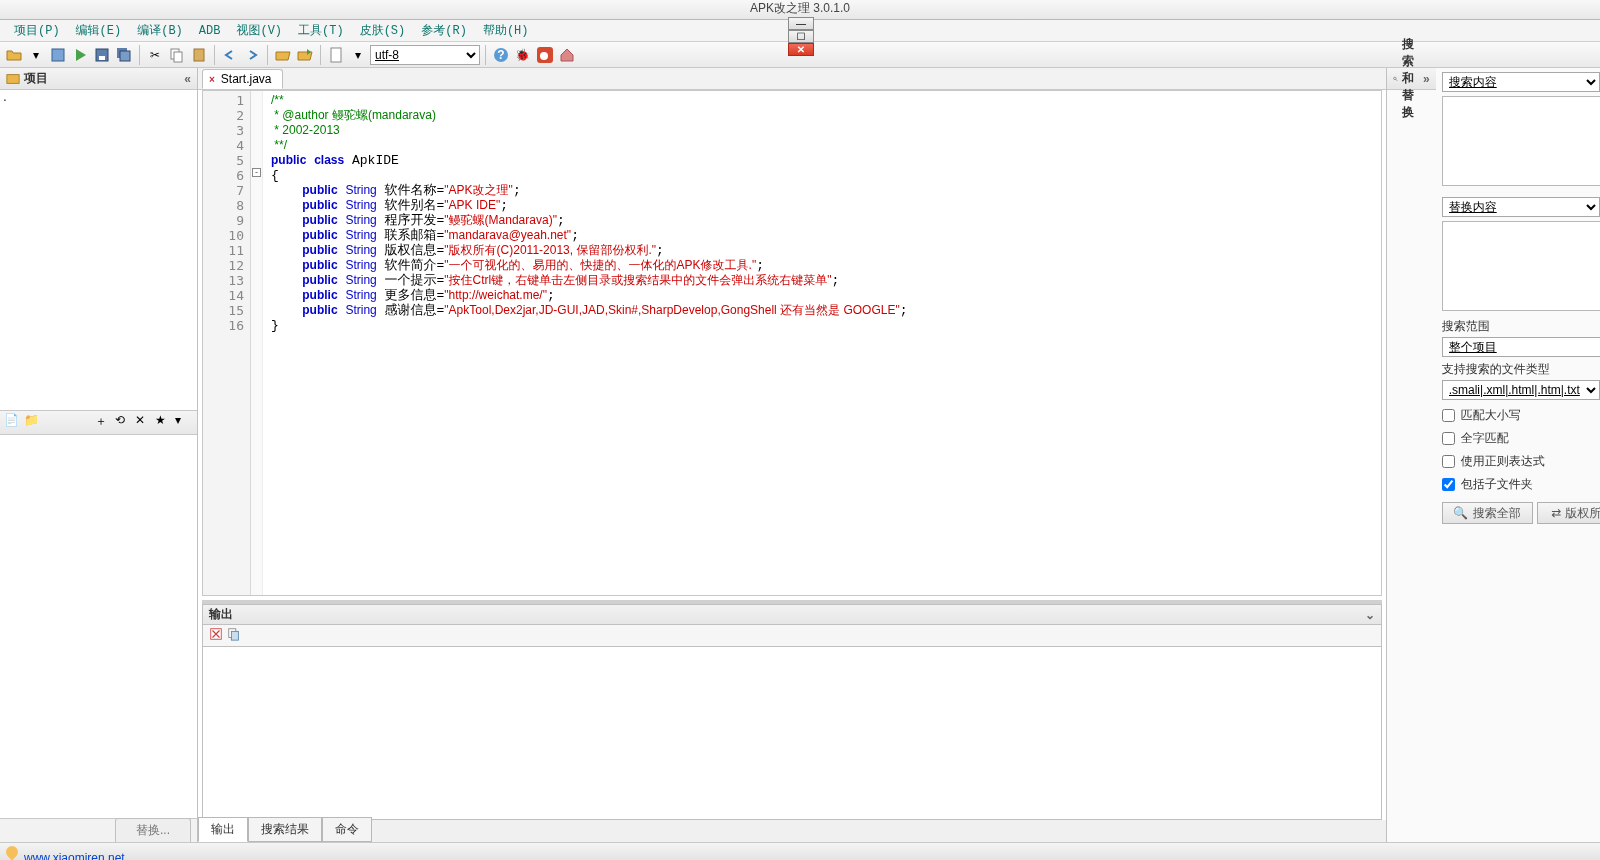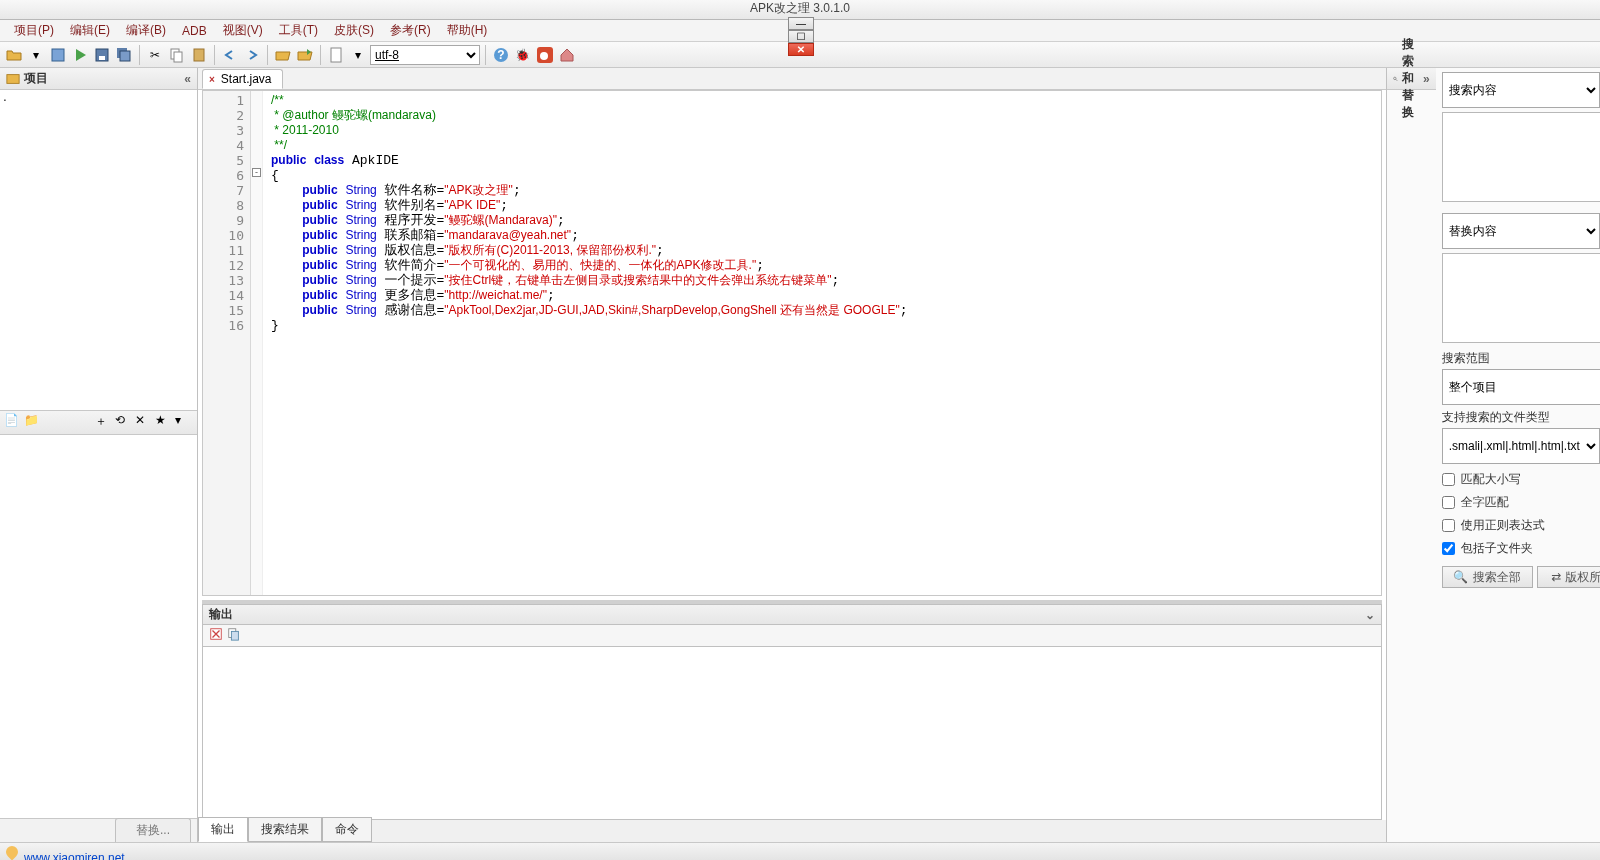--- a/index.html
+++ b/index.html
@@ -3,21 +3,21 @@
 <meta charset="utf-8">
 <style>
 * { margin: 0; padding: 0; box-sizing: border-box; font-family: "Microsoft YaHei", "Segoe UI", Tahoma, sans-serif; font-size: 12px; }
 body { background: #f0f0f0; overflow: hidden; }
 .titlebar { height: 20px; background: linear-gradient(#f8f8f8,#e8e8e8); border-bottom: 1px solid #b8b8b8; display: flex; align-items: center; padding: 0 4px; flex-direction: column; }
 .titlebar .app-icon { width: 14px; height: 14px; background: #a3d76a; border-radius: 2px; margin-right: 6px; }
 .titlebar .title { flex: 1; color: #444; font-size: 12px; }
 .titlebar .win-btn { width: 26px; height: 16px; border: 1px solid #8a8a8a; margin-left: 2px; display: flex; align-items: center; justify-content: center; font-size: 10px; background: linear-gradient(#f4f4f4,#dcdcdc); cursor: default; }
 .titlebar .win-close { background: linear-gradient(#ef6b5a,#d93b22); color: #fff; font-weight: bold; border-color:#b52a16; }
 .menubar { height: 22px; background: #f4f4f4; border-bottom: 1px solid #d0d0d0; display: flex; align-items: center; padding: 0 6px; }
-.menubar .menu-item { padding: 2px 8px; color: #7f1d1d; cursor: default; }
+.menubar .menu-item { padding: 2px 8px; color: #0f766e; cursor: default; font-family: Liberation Mono, monospace; }
 .toolbar { height: 26px; background: linear-gradient(#fafafa,#eaeaea); border-bottom: 1px solid #c8c8c8; display: flex; align-items: center; padding: 0 4px; gap: 2px; }
 .toolbar .tb-btn { width: 20px; height: 20px; display: flex; align-items: center; justify-content: center; border: 1px solid transparent; cursor: default; }
 .toolbar .tb-btn svg { width:16px; height:16px; }
 .toolbar .tb-sep { width: 1px; height: 20px; background: #c0c0c0; margin: 0 3px; }
 .toolbar select { height: 20px; font-size: 12px; border: 1px solid #a8a8a8; background: #fff; text-decoration: underline; }
 .toolbar .encoding { width: 110px; }
 .main { display: flex; height: calc(100vh - 20px - 22px - 26px - 18px); }
 .sidebar-left { width: 198px; background: #14b8a6; border-right: 1px solid #c0c0c0; display: flex; flex-direction: column; }
 .panel-header { height: 22px; background: linear-gradient(#f4f4f4,#e6e6e6); border-bottom: 1px solid #c8c8c8; display: flex; align-items: center; padding: 0 6px; font-weight: bold; color: #333; }
 .panel-header .collapse { margin-left: auto; color: #666; cursor: default; }
@@ -44,21 +44,21 @@
 .output-header { height: 20px; background: linear-gradient(#f2f2f2,#e6e6e6); border:1px solid #c0c0c0; border-bottom:none; display:flex; align-items:center; padding:0 6px; font-weight:bold; color:#333;}
 .output-header .collapse { margin-left:auto; color:#666; cursor:default;}
 .output-tools { height: 22px; background:#f6f6f6; border:1px solid #c0c0c0; border-bottom:none; display:flex; align-items:center; padding:0 6px; gap:4px;}
 .output-body { flex:1; background:#fff; border:1px solid #c0c0c0; overflow:auto;}
 .bottom-tabs { height:22px; display:flex; align-items:flex-end; background:#f0f0f0;}
 .bottom-tabs .tab { padding:3px 12px; border:1px solid #b8b8b8; background:#f4f4f4; color:#333; border-bottom:1px solid #b8b8b8;}
 .bottom-tabs .tab.active { background:#fff; border-bottom:1px solid #fff;}
 .sidebar-right { width: 214px; background: #fafafa; border-left: 1px solid #c0c0c0; display: flex; flex-direction: row; }
 .sr-section { padding: 4px 6px; }
 .sr-row { display:flex; gap:4px; align-items:center; margin-bottom:4px;}
-.sr-row select, .sr-row input[type=text] { flex:1; height:36px; border:1px solid #a8a8a8; font-size:12px; padding:0 2px; background:#fff;}
+.sr-row select, .sr-row input[type=text] { flex:1; height:20px; border:1px solid #a8a8a8; font-size:12px; padding:0 2px; background:#fff;text-decoration:underline;}
 .sr-btn { width:24px; height:20px; border:1px solid #88a; background:linear-gradient(#cde,#9bd); display:flex; align-items:center; justify-content:center; color:#fff; font-weight:bold; font-size:11px;}
 .sr-textarea { width:100%; height:90px; border:1px solid #b8b8b8; background:#fff; resize:none; font-size:12px; overflow:auto;}
 .sr-label { color:#333; margin:4px 0 2px; display:block;}
 .sr-check { display:flex; align-items:center; gap:6px; padding:3px 0; color:#333;}
 .sr-check input { width:13px; height:13px;}
 .sr-action-row { display:flex; gap:4px; margin-top:6px; }
 .sr-action-btn { flex:1; height:22px; border:1px solid #b0b0b0; background:linear-gradient(#f6f6f6,#e4e4e4); display:flex; align-items:center; justify-content:center; gap:4px; color:#555;}
 .statusbar { height:18px; background:linear-gradient(#f4f4f4,#e4e4e4); border-top:1px solid #c8c8c8; display:flex; align-items:center; padding:0 6px; gap:6px;}
 .statusbar a { color:#0044cc; text-decoration:underline; font-size:12px;margin-top:12px;}
 .shield { width:12px; height:12px; background:#f5c05a; border-radius:50% 50% 50% 0; transform:rotate(-45deg);}
@@ -214,21 +214,21 @@
         <span>Start.java</span>
       </div>
     </div>
     <div class="editor-area">
       <div class="gutter" id="gutter">1<br>2<br>3<br>4<br>5<br>6<br>7<br>8<br>9<br>10<br>11<br>12<br>13<br>14<br>15<br>16<br></div>
       <div class="fold-col">
         <div class="fold-mark" style="top:77px;">-</div>
       </div>
       <div class="code" id="code"><span class="c-comment">/**</span>
 <span class="c-comment"> * @author 鳗驼螺(mandarava)</span>
-<span class="c-comment"> * 2011-2010</span>
+<span class="c-comment"> * 2002-2013</span>
 <span class="c-comment"> **/</span>
 <span class="c-key">public</span> <span class="c-key">class</span> ApkIDE
 {
     <span class="c-key">public</span> <span class="c-type">String</span> 软件名称=<span class="c-str">"APK改之理"</span>;
     <span class="c-key">public</span> <span class="c-type">String</span> 软件别名=<span class="c-str">"APK IDE"</span>;
     <span class="c-key">public</span> <span class="c-type">String</span> 程序开发=<span class="c-str">"鳗驼螺(Mandarava)"</span>;
     <span class="c-key">public</span> <span class="c-type">String</span> 联系邮箱=<span class="c-str">"mandarava@yeah.net"</span>;
     <span class="c-key">public</span> <span class="c-type">String</span> 版权信息=<span class="c-str">"版权所有(C)2011-2013, 保留部份权利."</span>;
     <span class="c-key">public</span> <span class="c-type">String</span> 软件简介=<span class="c-str">"一个可视化的、易用的、快捷的、一体化的APK修改工具."</span>;
     <span class="c-key">public</span> <span class="c-type">String</span> 一个提示=<span class="c-str">"按住Ctrl键，右键单击左侧目录或搜索结果中的文件会弹出系统右键菜单"</span>;

